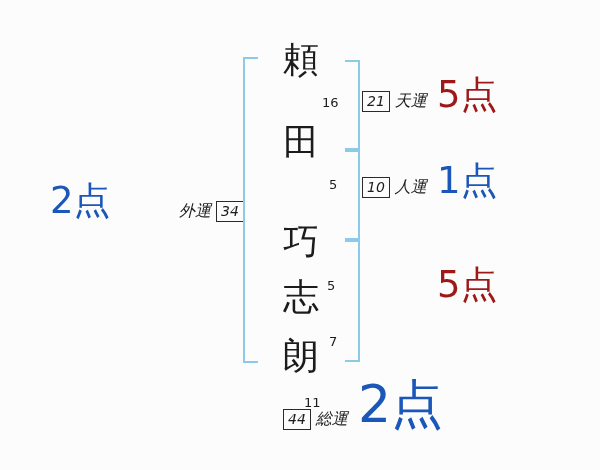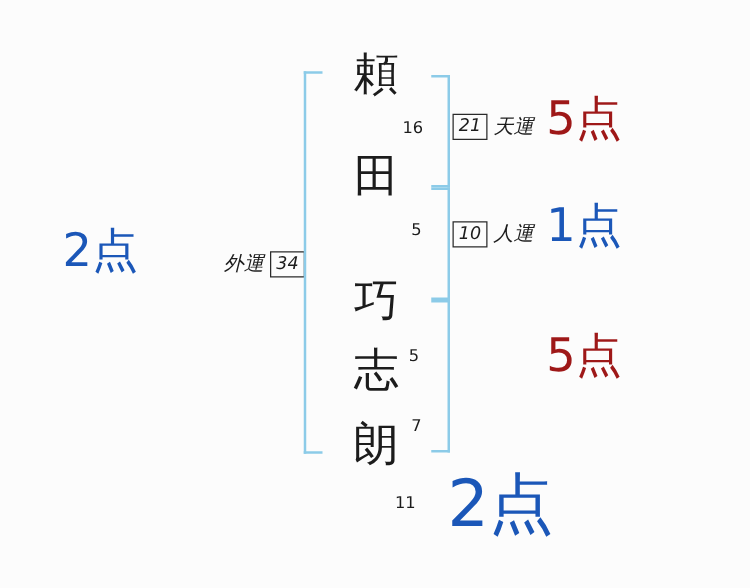--- a/index.html
+++ b/index.html
@@ -51,35 +51,39 @@
   <div class="abs name-char" style="left:283px;top:124px;">田</div>
   <div class="abs stroke-num" style="left:329px;top:146px;">5</div>
 
   <div class="abs name-char" style="left:283px;top:224px;">巧</div>
   <div class="abs stroke-num" style="left:327px;top:247px;">5</div>
 
   <div class="abs name-char" style="left:283px;top:279px;">志</div>
   <div class="abs stroke-num" style="left:329px;top:303px;">7</div>
 
   <div class="abs name-char" style="left:283px;top:338px;">朗</div>
-  <div class="abs stroke-num" style="left:316px;top:364px;text-align:right;">11</div>
+  <div class="abs stroke-num" style="left:304px;top:364px;text-align:right;">11</div>
 
   <div class="abs bracket bracket-right" style="left: 345px; top: 60px; height: 86px; color: rgb(140, 203, 232);"></div>
   <div class="abs bracket bracket-right" style="left: 345px; top: 150px; height: 86px; color: rgb(140, 203, 232);"></div>
   <div class="abs bracket bracket-right" style="left: 345px; top: 240px; height: 118px; color: rgb(140, 203, 232);"></div>
 
   <div class="abs fortune-tag" style="left:362px;top:91px;">
     <span class="fortune-box">21</span>
     <span class="fortune-label">天運</span>
   </div>
   <div class="abs score" style="left: 437px; top: 76px; color: rgb(158, 24, 24);">5点</div>
 
   <div class="abs fortune-tag" style="left:362px;top:177px;">
     <span class="fortune-box">10</span>
     <span class="fortune-label">人運</span>
   </div>
   <div class="abs score" style="left: 437px; top: 162px; color: rgb(27, 87, 184);">1点</div>
 
   <div class="abs score" style="left: 437px; top: 266px; color: rgb(158, 24, 24);">5点</div>
 
+  <div class="abs fortune-tag" style="left:283px;top:409px;">
+    <span class="fortune-box">44</span>
+    <span class="fortune-label">総運</span>
+  </div>
   <div class="abs score score-big" style="left: 358px; top: 378px; color: rgb(27, 87, 184);">2点</div>
 
 </div>
 
 </body></html>

